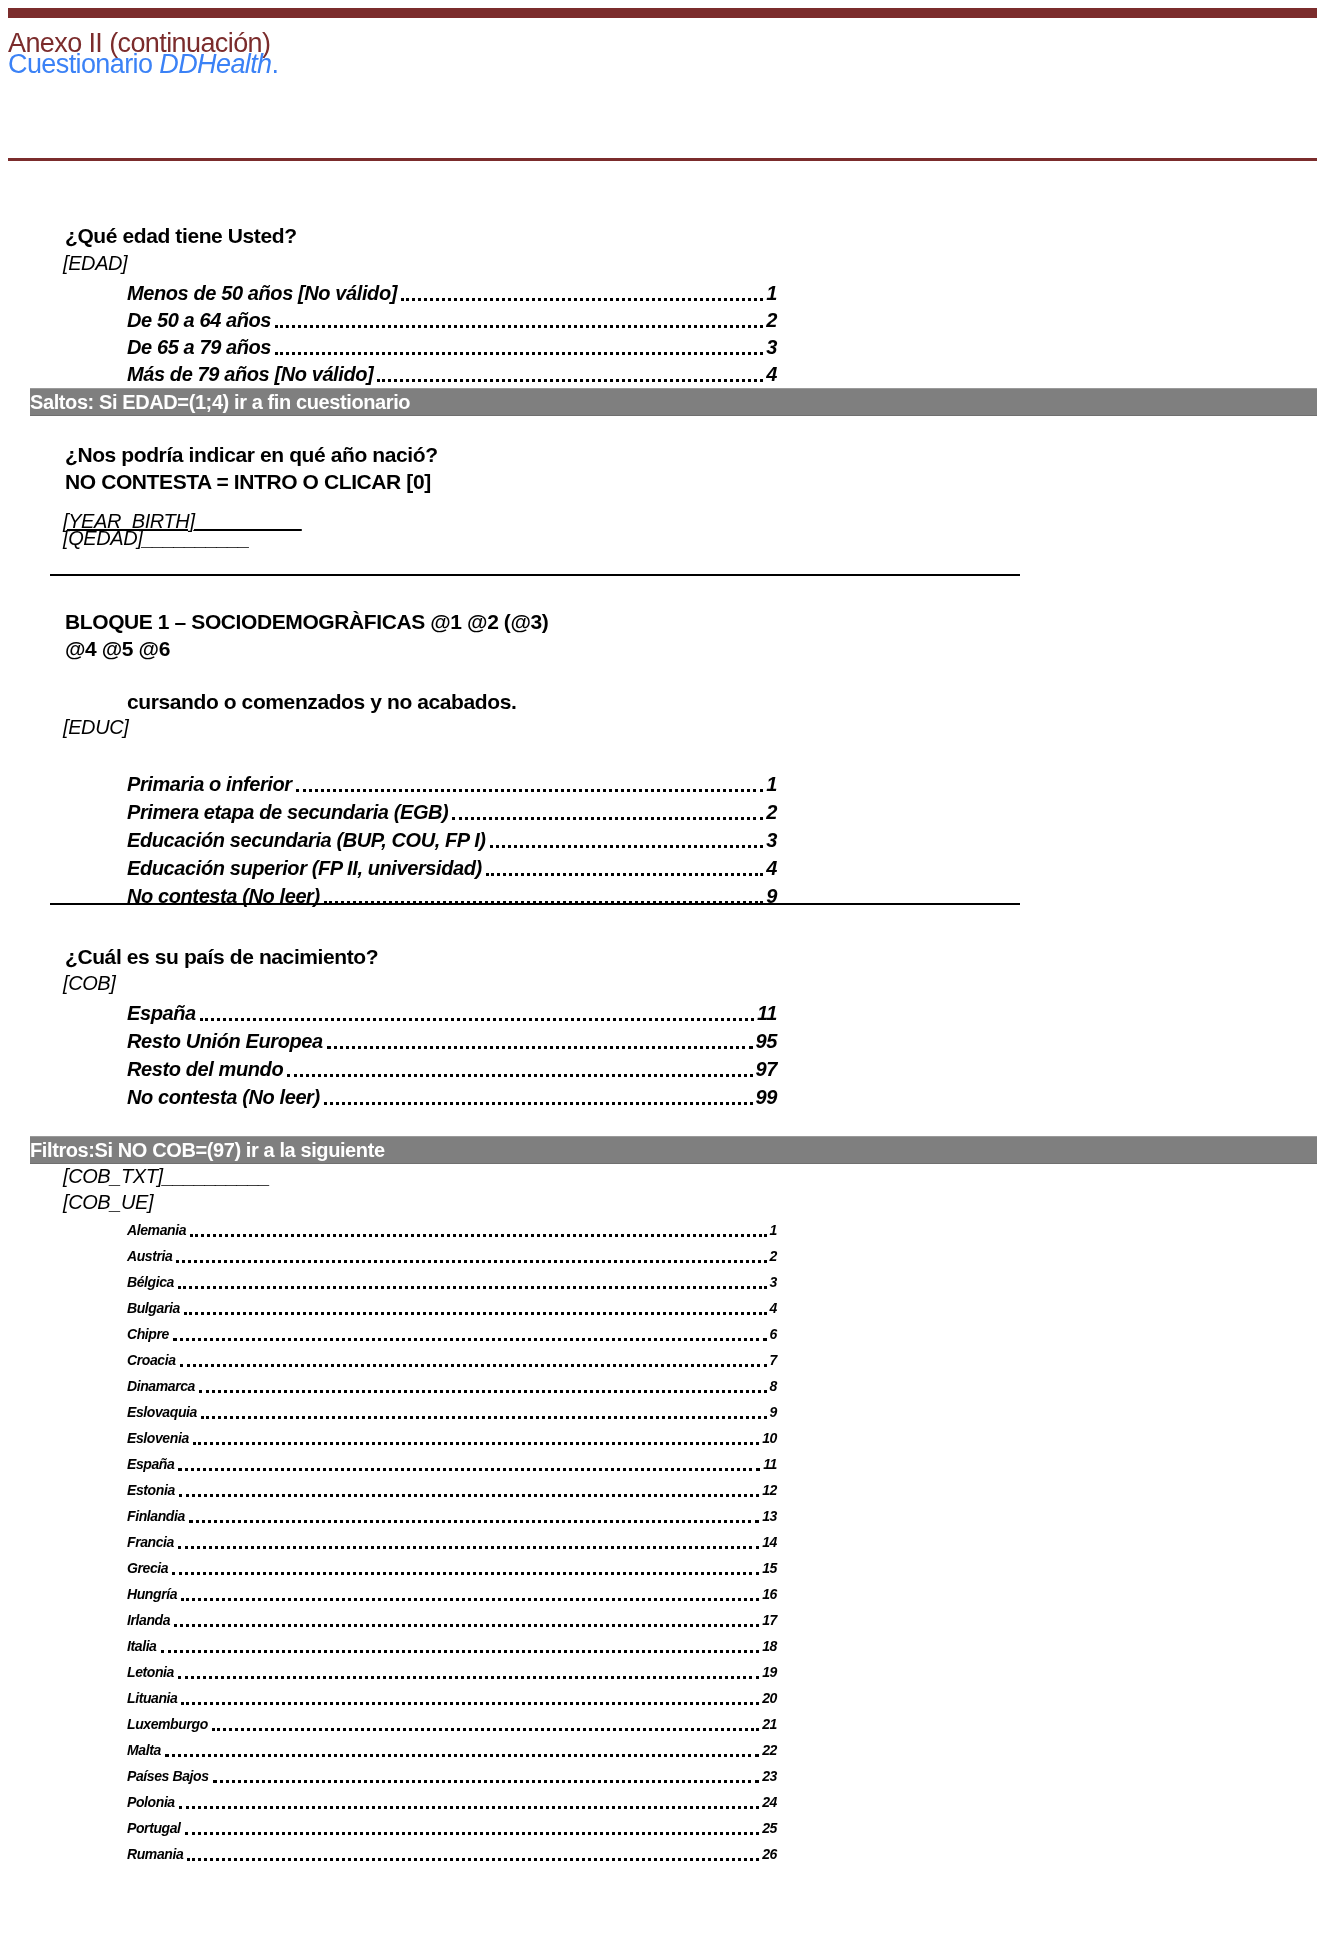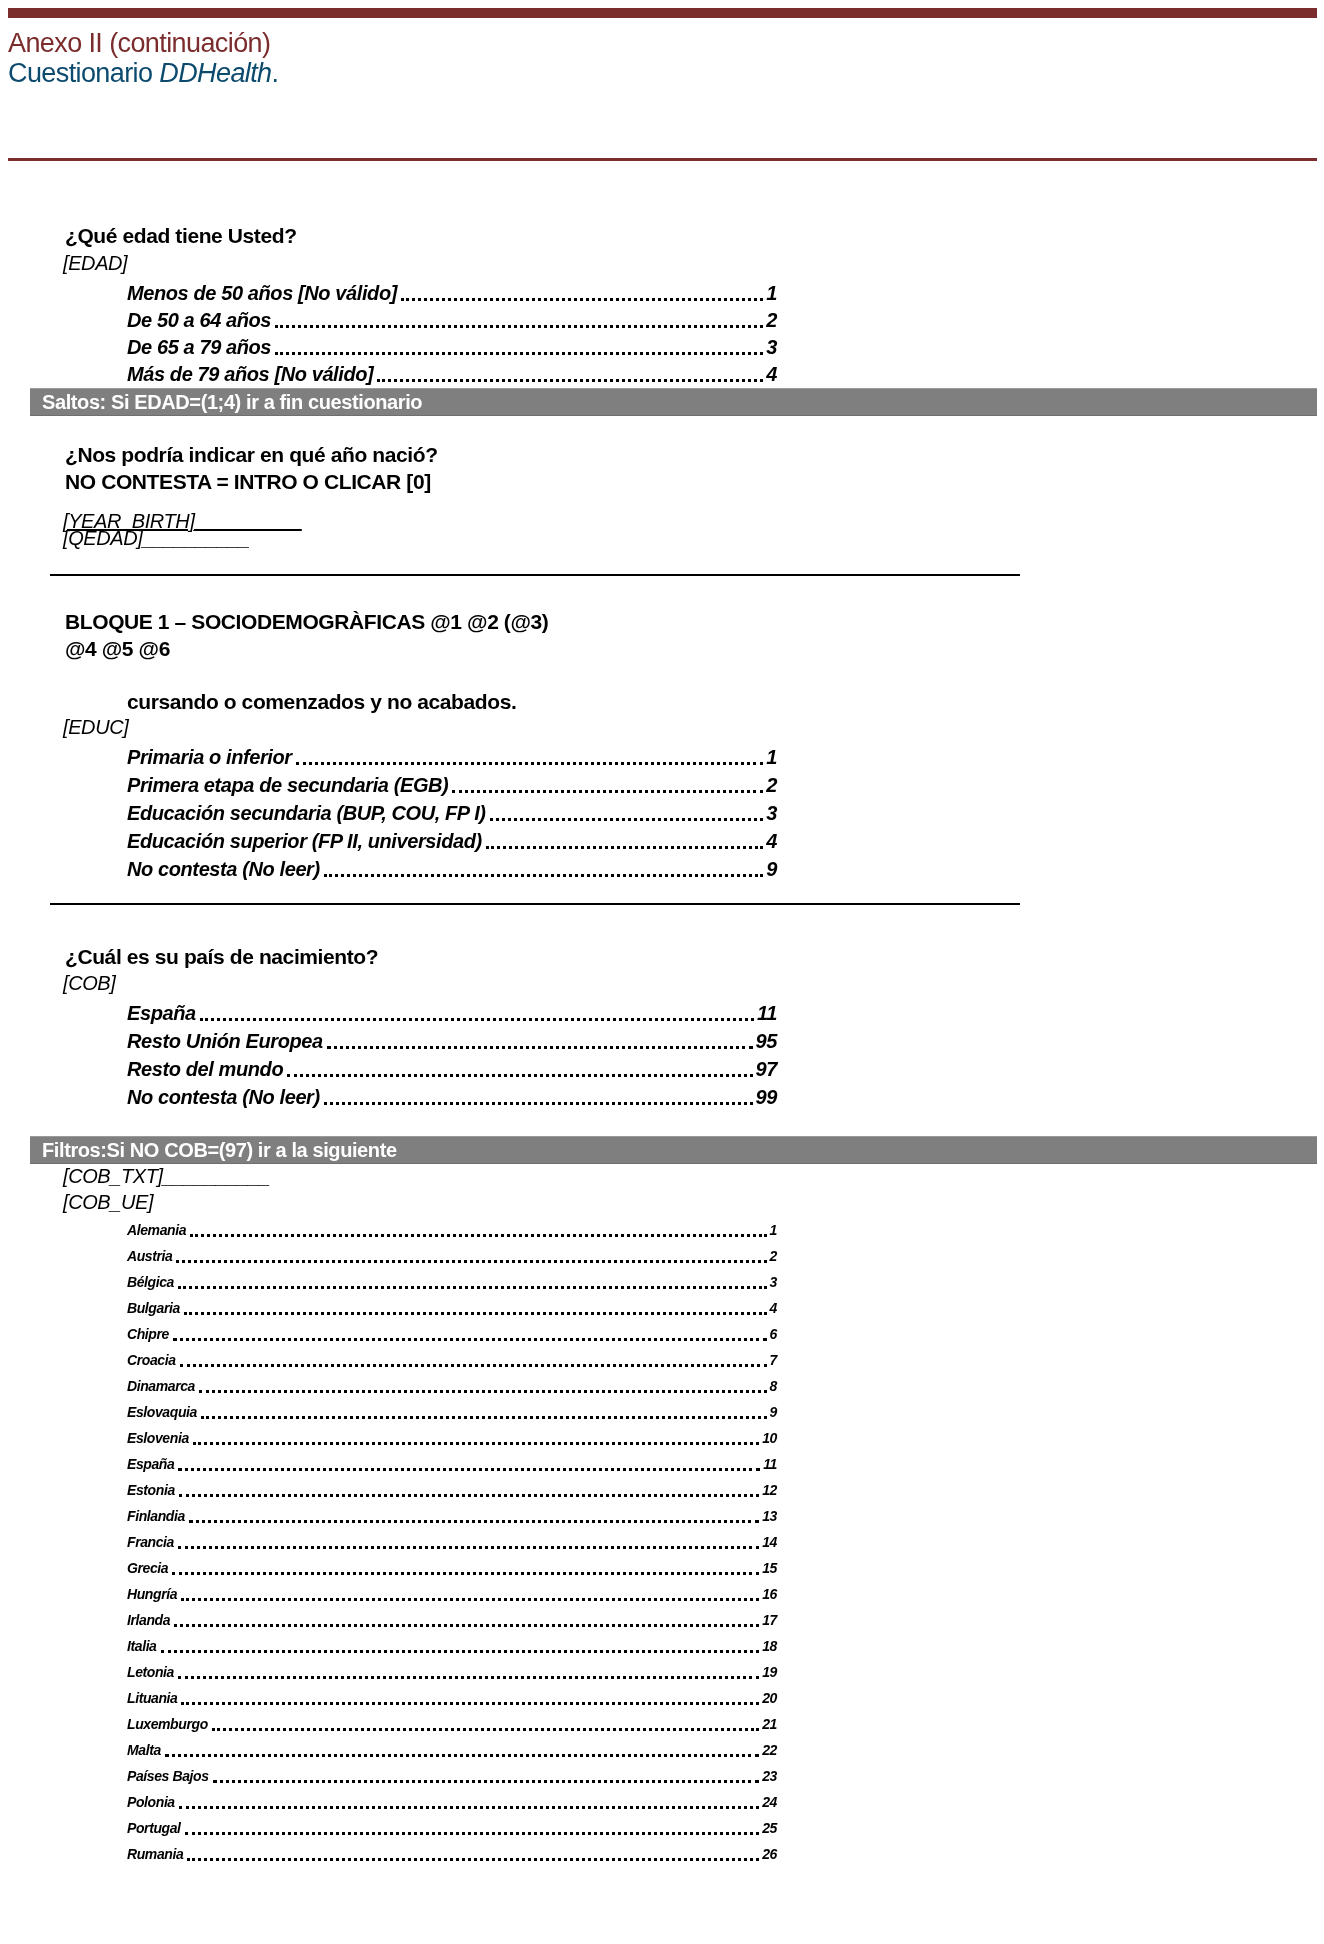--- a/index.html
+++ b/index.html
@@ -7,22 +7,22 @@
     position:relative; width:1324px; height:1944px; background:#ffffff;
     font-family:"Liberation Sans", sans-serif; color:#000; overflow:hidden;
   }
   
   .top-bar { position:absolute; left:8px; right:7px; top:8px; height:10px; background:#7b2c2c; }
   .annex-title {
     position:absolute; left:8px; top:28px; font-size:27px; line-height:30px;
     color:#7b2c2c; letter-spacing:-0.6px;
   }
   .doc-title {
-    position:absolute; left:8px; top:58px; font-size:27px; line-height:30px;
-    color:#0c4a6e; letter-spacing:-0.6px;
+    position:absolute; left:8px; top:49px; font-size:27px; line-height:30px;
+    color:#3b82f6; letter-spacing:-0.6px;
   }
   .doc-title .it { font-style:italic; }
   .header-rule { position:absolute; left:8px; right:7px; top:158px; height:3px; background:#7b2c2c; }
 
   
   .q  { position:absolute; left:65px; font-weight:700; font-size:21px; letter-spacing:-0.4px; white-space:nowrap; }
   .q-indent { left:127px; }
   .var { position:absolute; left:63px; font-style:italic; font-size:20px; letter-spacing:-0.4px; white-space:nowrap; }
 
   
@@ -34,21 +34,21 @@
   .opts.lh26 .opt-row { height:26px; line-height:26px; font-size:14px; }
   .opt-label { white-space:nowrap; }
   .opt-dots  { flex:1 1 auto; align-self:flex-end; height:0; margin:0 3px 6px 4px;
                border-bottom:3px dotted #000; min-width:12px; }
   .opt-code  { white-space:nowrap; }
 
   
   .note-bar { position:absolute; left:30px; right:7px; height:28px; background:#7f7f7f;
               border-top:1px solid #9a9a9a; border-bottom:1px solid #6f6f6f;
               color:#fff; font-weight:700; font-size:20px; line-height:27px;
-              padding-left:12px; letter-spacing:-0.4px; box-sizing:border-box; white-space:nowrap; }
+              padding-left:0; letter-spacing:-0.4px; box-sizing:border-box; white-space:nowrap; }
 
   .rule { position:absolute; left:50px; width:970px; height:2px; background:#000; }
 </style>
 </head>
 <body>
 
 <div class="page">
 
   <div class="top-bar"></div>
   <div class="annex-title">Anexo II (continuación)</div>
@@ -88,21 +88,21 @@
   <div class="q" style="top:443px;">¿Nos podría indicar en qué año nació?</div>
   <div class="q" style="top:470px;">NO CONTESTA = INTRO O CLICAR [0]</div>
   <div class="var" style="top:510px;text-decoration:underline;">[YEAR_BIRTH]__________</div>
   <div class="var" style="top:527px;">[QEDAD]__________</div>
   <div class="rule" style="top:574px;"></div>
 
   <div class="q" style="top:610px;">BLOQUE 1 – SOCIODEMOGRÀFICAS @1 @2 (@3)</div>
   <div class="q" style="top:637px;">@4 @5 @6</div>
   <div class="q q-indent" style="top:690px;">cursando o comenzados y no acabados.</div>
   <div class="var" style="top:716px;">[EDUC]</div>
-  <div class="opts lh28" style="top:743px;text-align:right;">
+  <div class="opts lh28" style="top:770px;text-align:right;">
 
       <div class="opt-row">
         <span class="opt-label">Primaria o inferior</span>
         <span class="opt-dots"></span>
         <span class="opt-code">1</span>
       </div>
 
       <div class="opt-row">
         <span class="opt-label">Primera etapa de secundaria (EGB)</span>
         <span class="opt-dots"></span>

